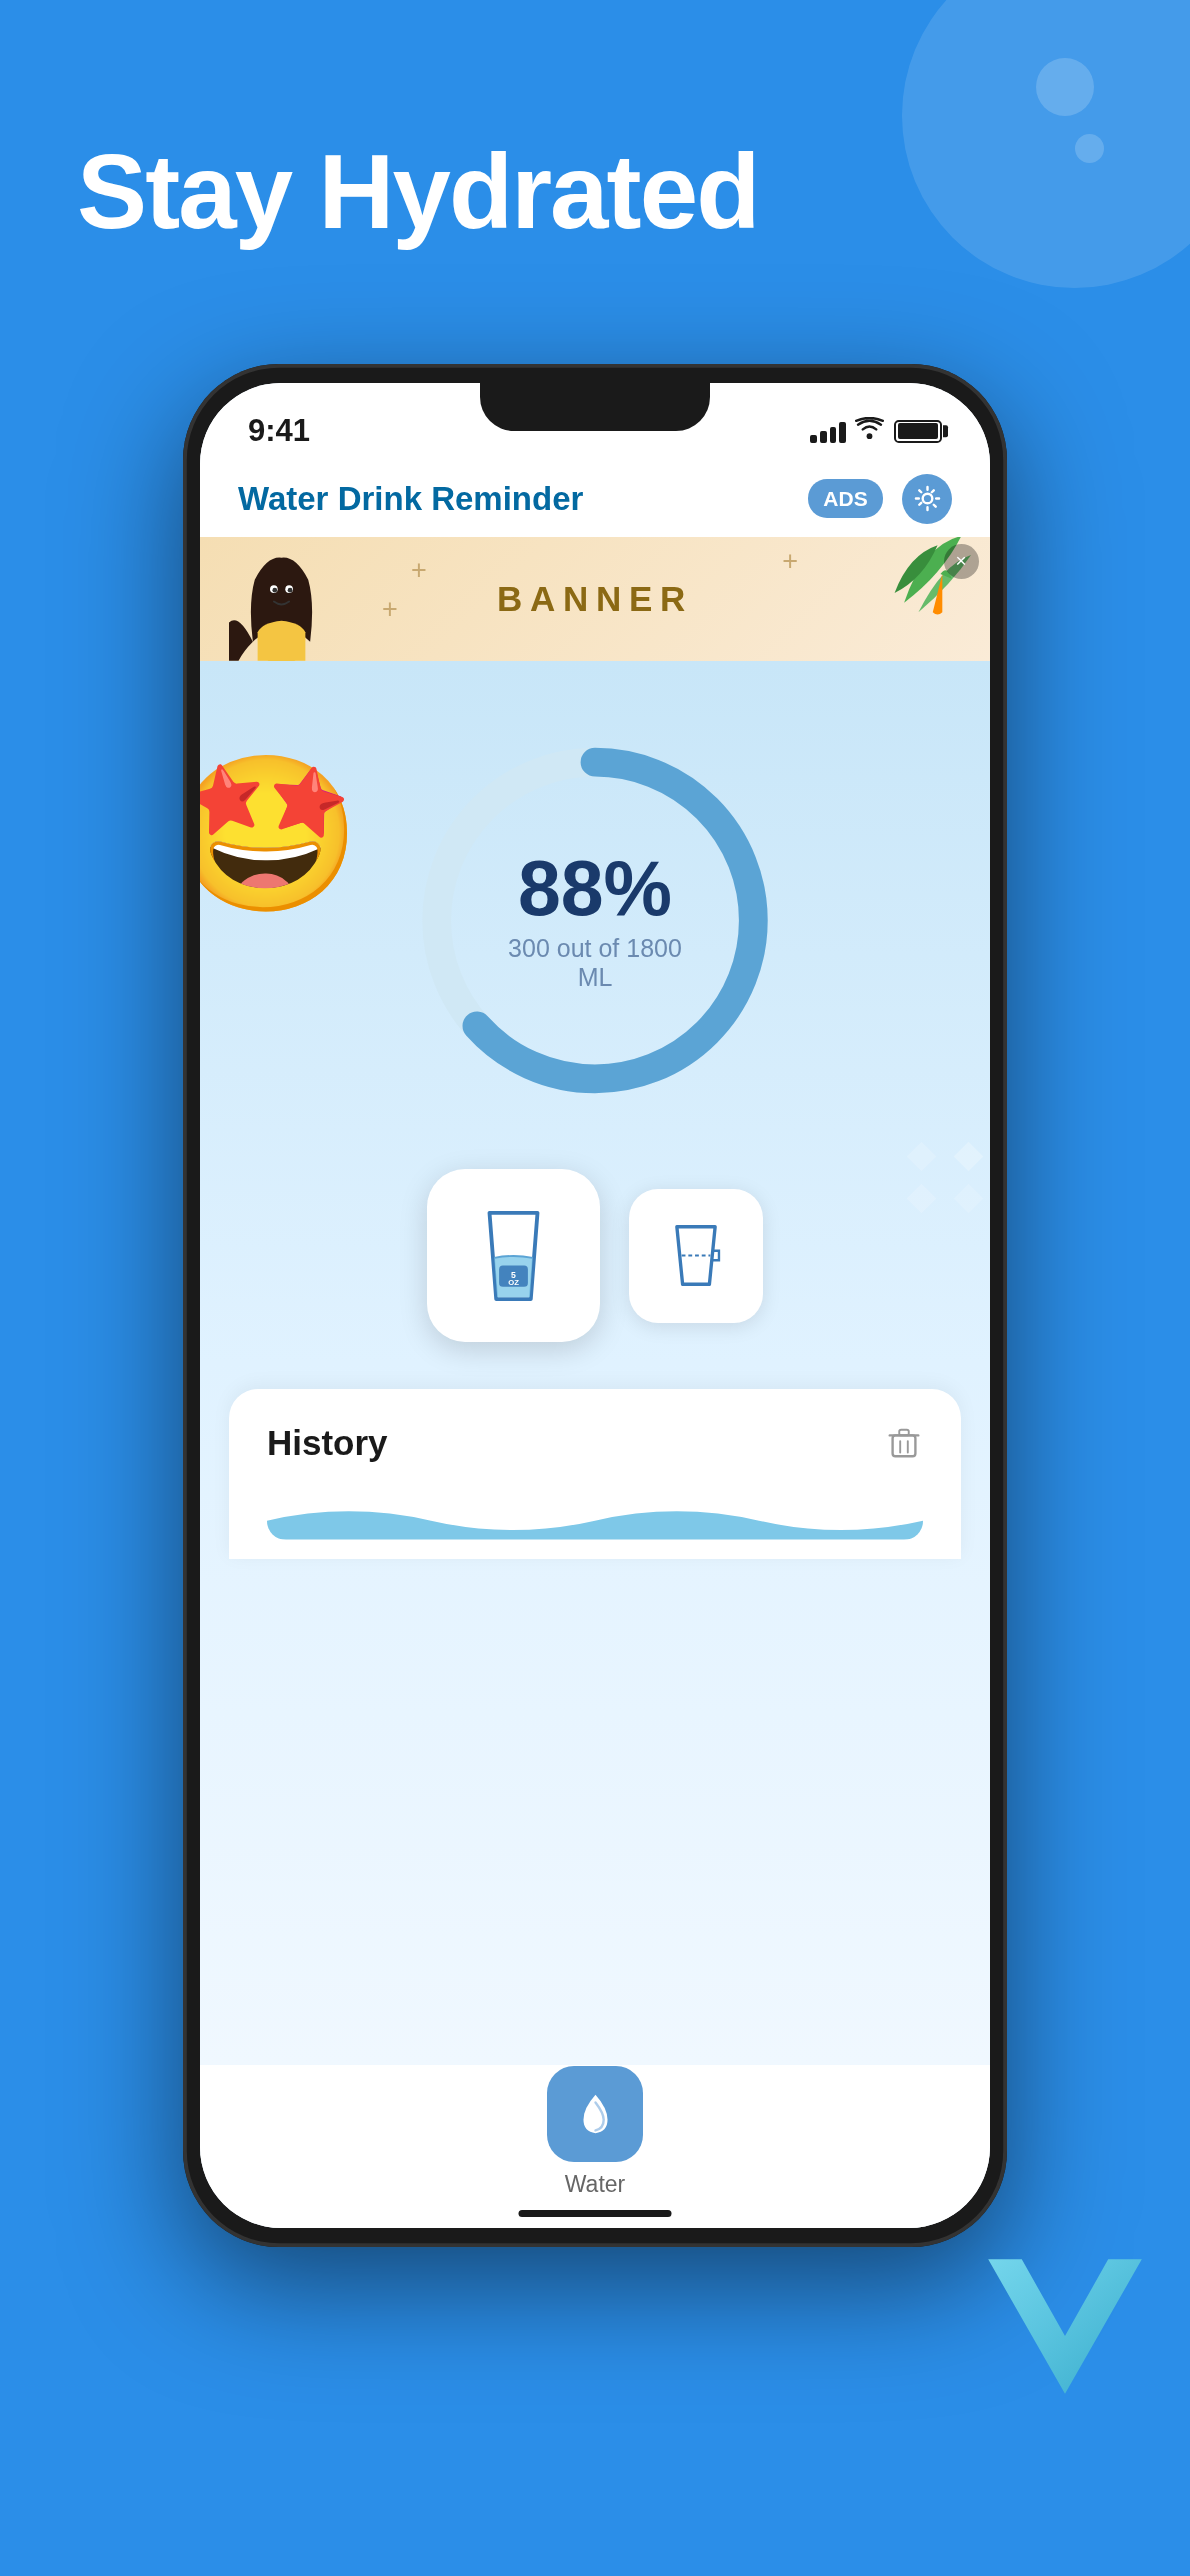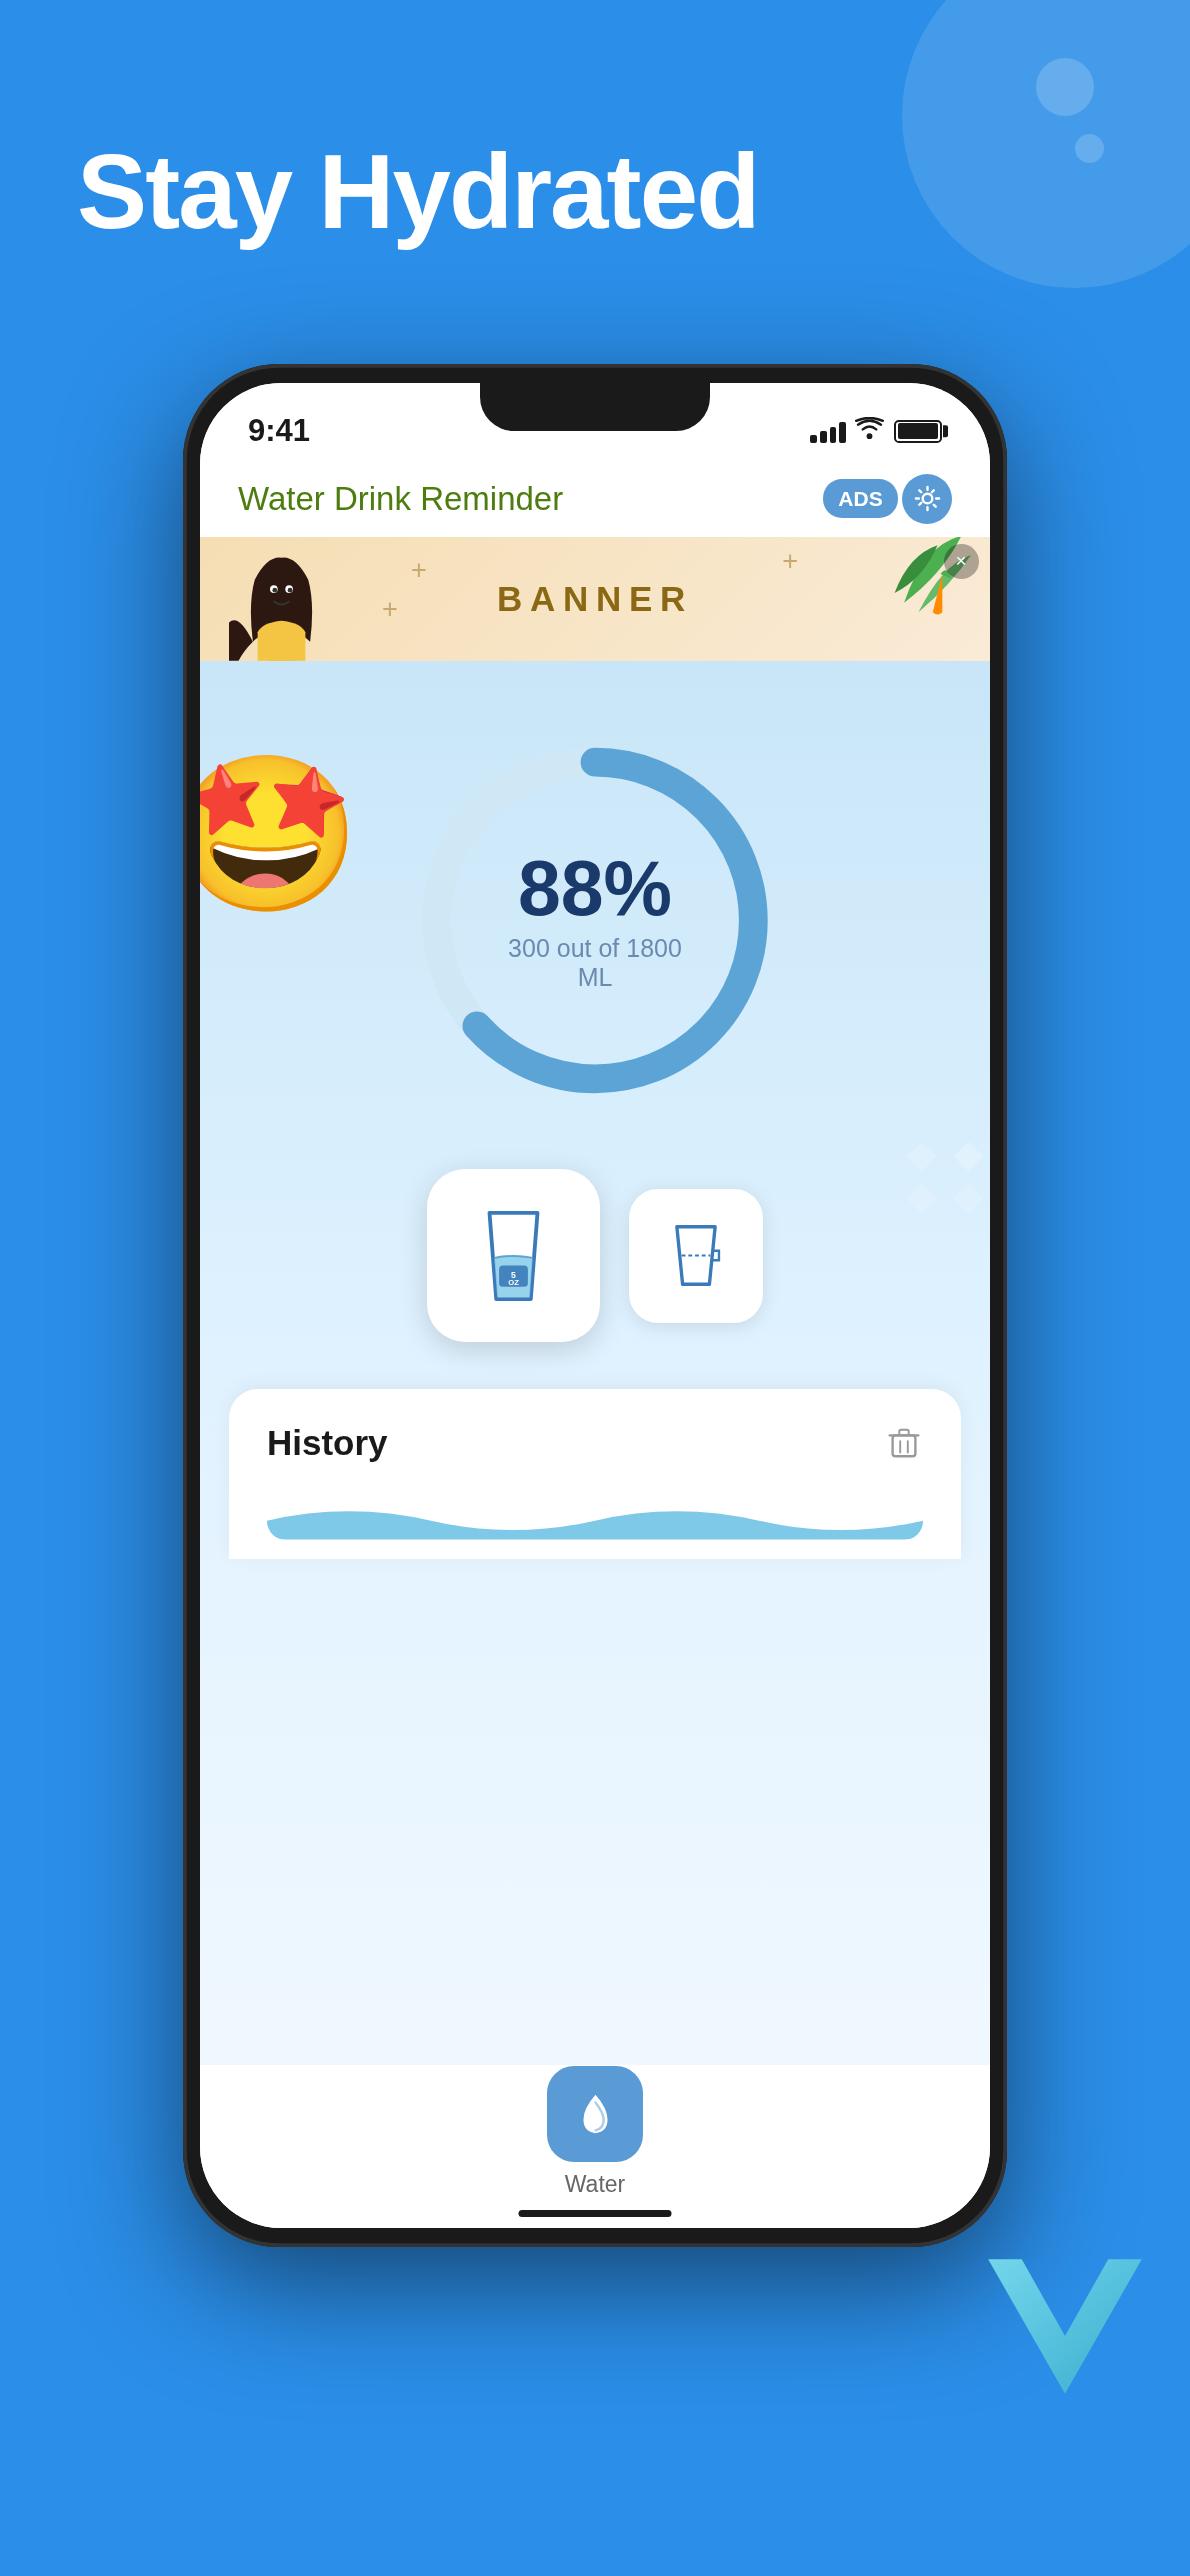--- a/index.html
+++ b/index.html
@@ -192,27 +192,27 @@
       background: white;
       display: flex;
       align-items: center;
       justify-content: space-between;
       padding: 0 38px;
       z-index: 90;
     }
 
     .app-title {
       font-size: 33px;
-      font-weight: 400;
-      color: #4d7c0f;
+      font-weight: 700;
+      color: #0369a1;
     }
 
     .header-buttons {
       display: flex;
-      gap: 4px;
+      gap: 19px;
       align-items: center;
     }
 
     .ads-btn {
       background: #5B9BD5;
       color: white;
       border-radius: 19px;
       padding: 7.7px 15.3px;
       font-size: 21px;
       font-weight: 600;

